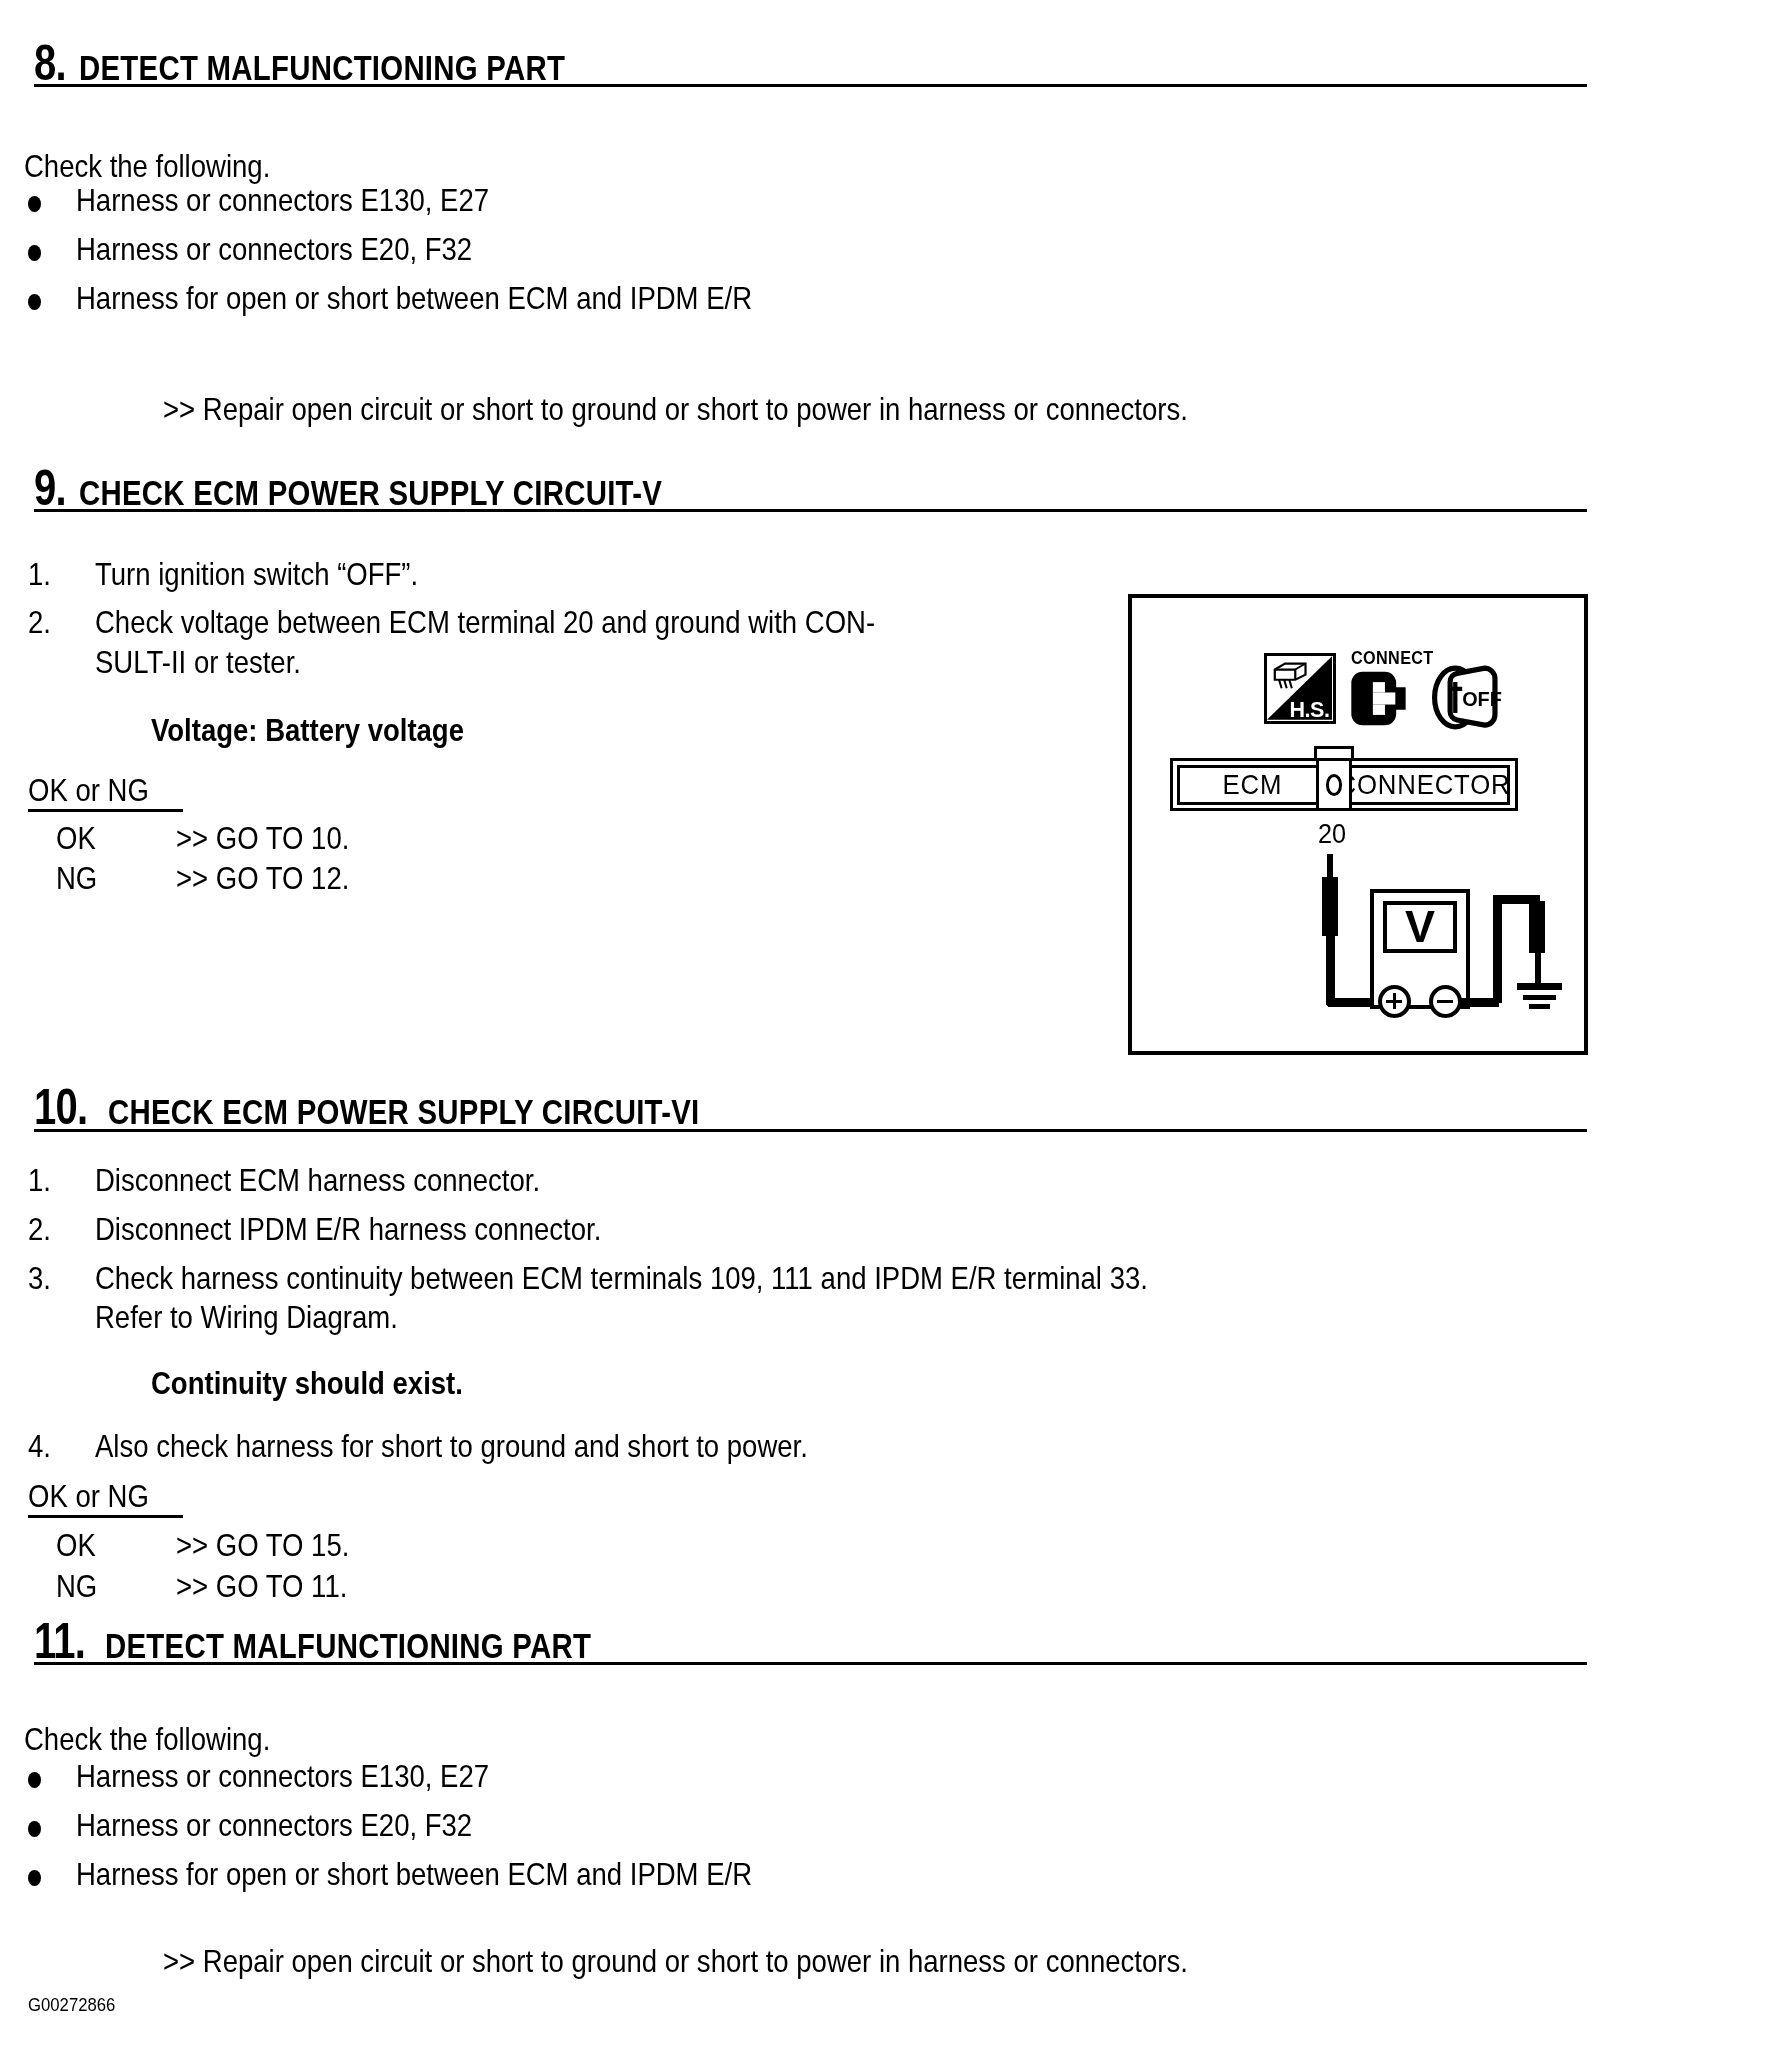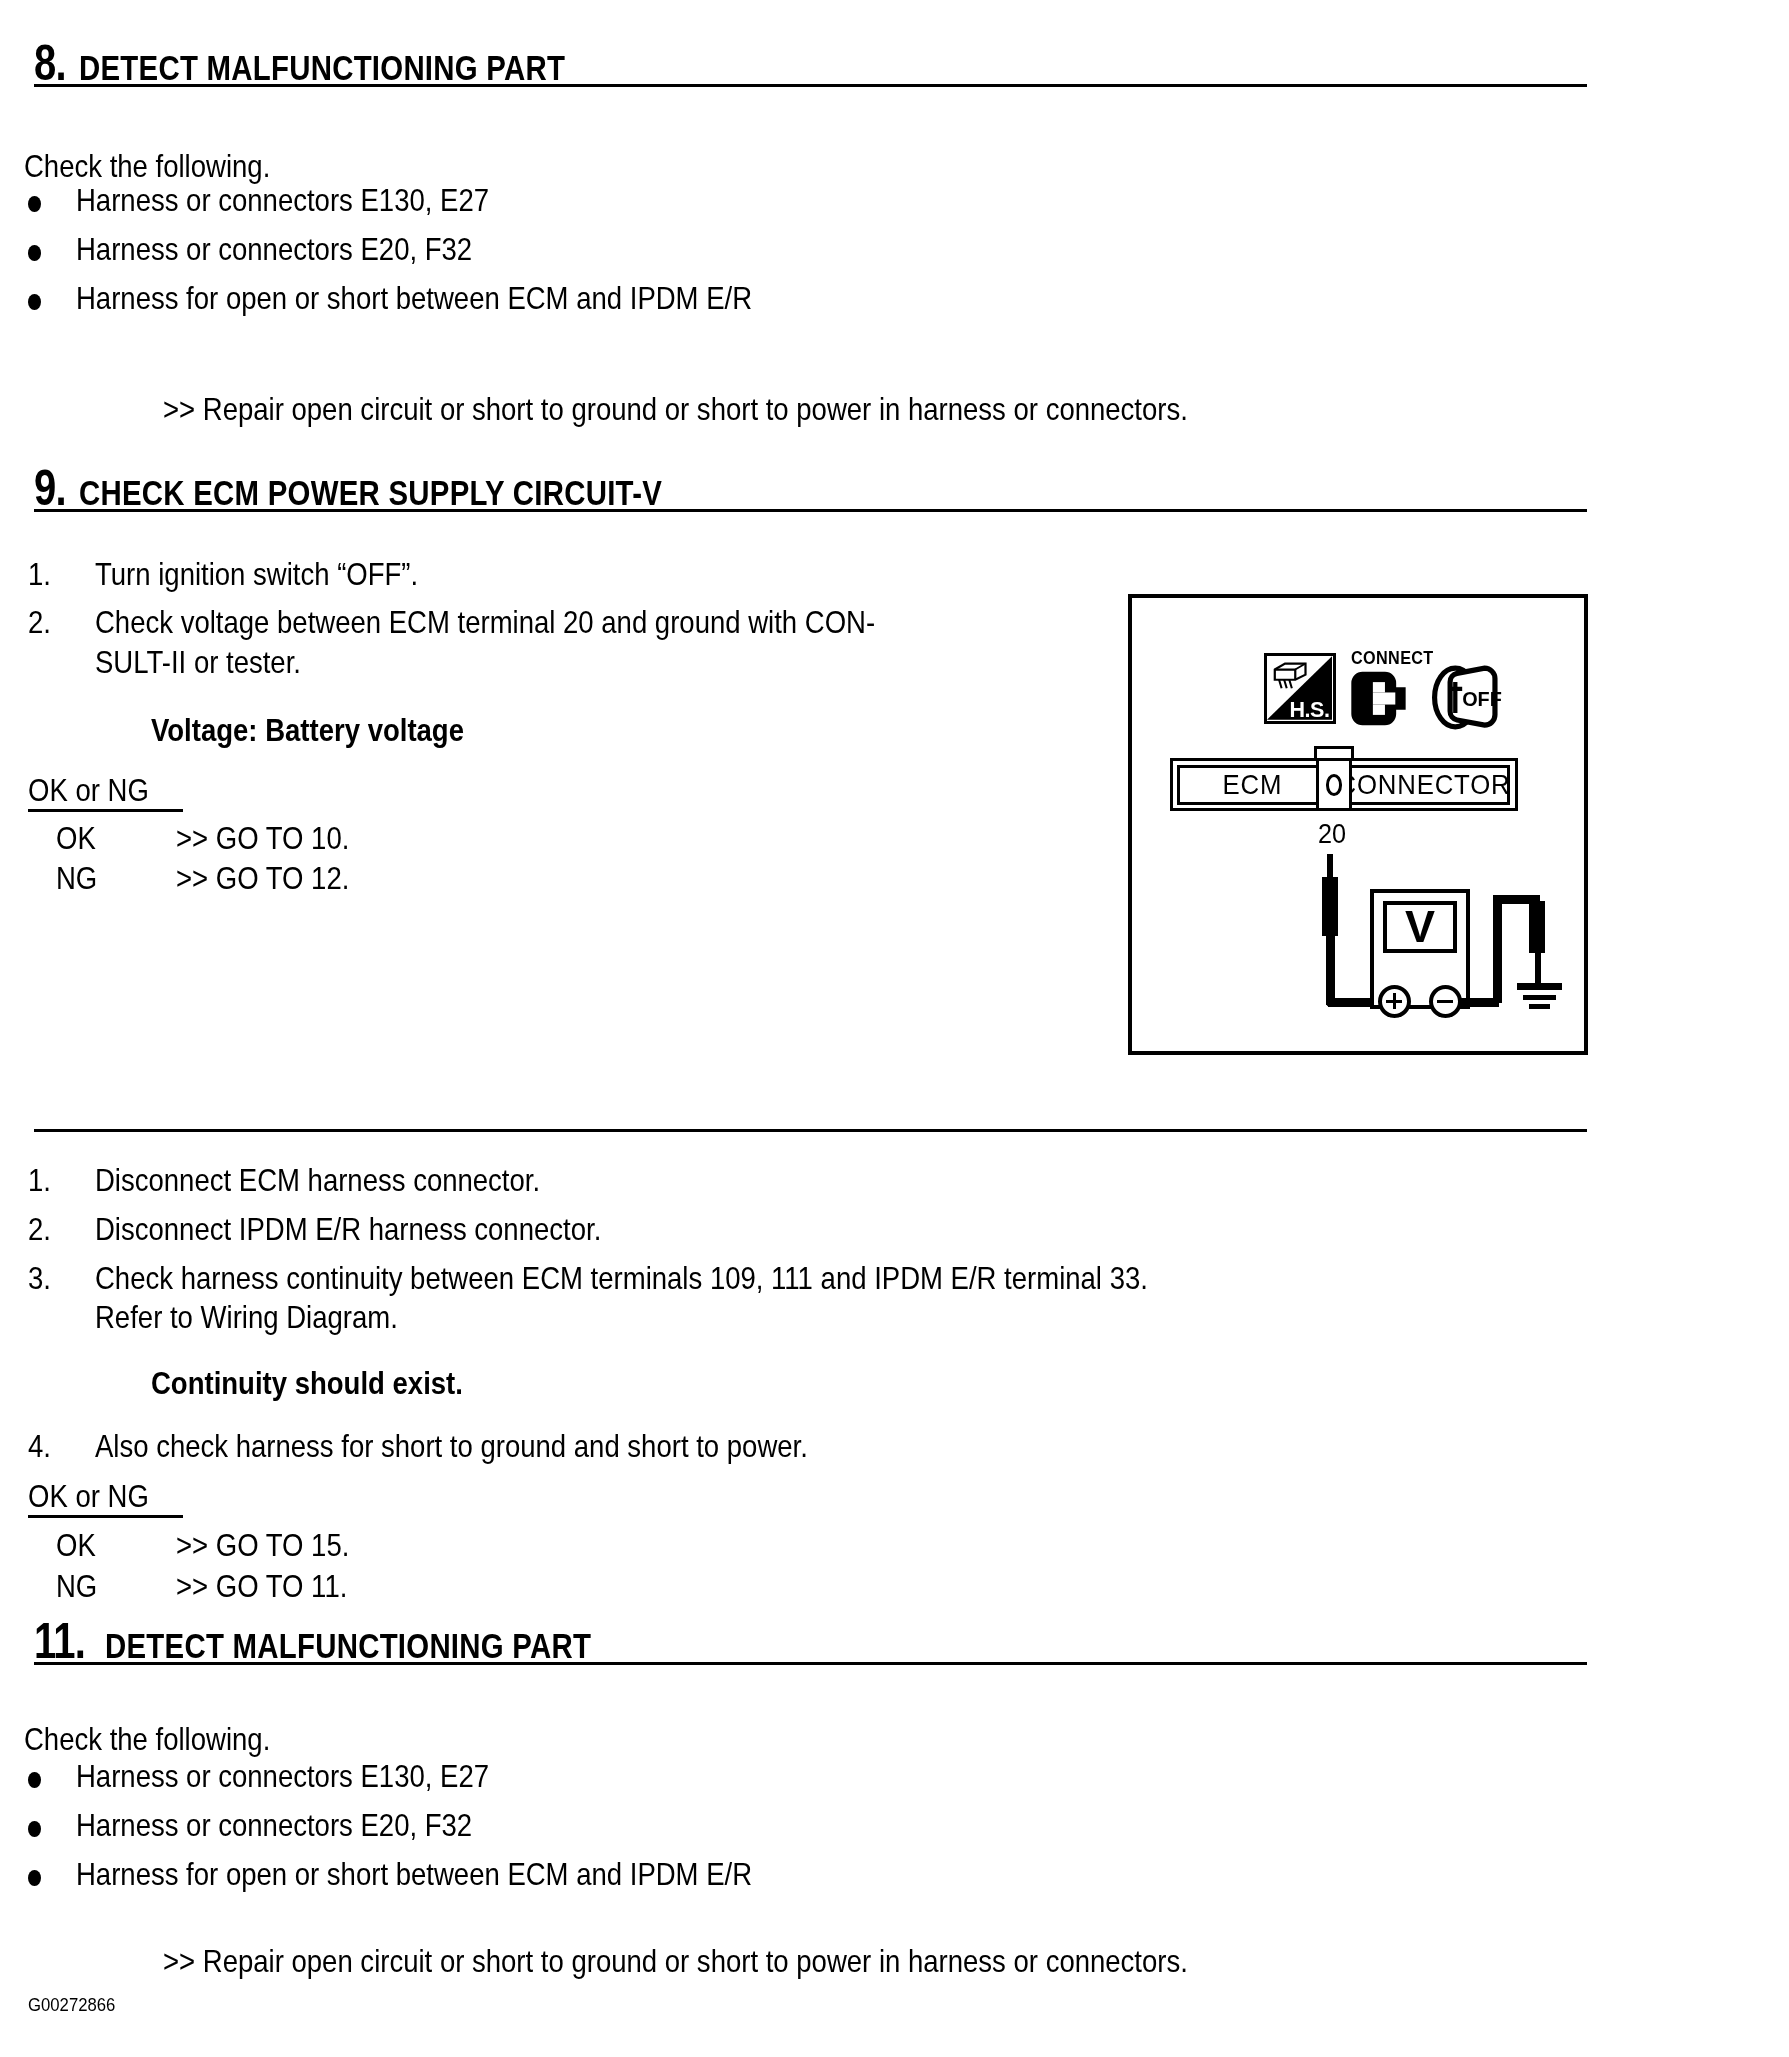--- a/index.html
+++ b/index.html
@@ -328,20 +328,24 @@
     <div class="wire" style="left:328px; top:400px; width:39px; height:8.6px;"></div>
     <div class="wire" style="left:361px; top:300px; width:8.6px; height:105px;"></div>
     <div class="wire" style="left:361px; top:297px; width:47px; height:8.6px;"></div>
     <div class="probe" style="left:397px; top:303px; width:16.3px; height:52px;"></div>
     <div class="wire" style="left:403px; top:351px; width:6px; height:36px;"></div>
     <div class="gnd-bar" style="left:385px; top:385px; width:45px; height:6.9px;"></div>
     <div class="gnd-bar" style="left:391px; top:397px; width:33px; height:5.2px;"></div>
     <div class="gnd-bar" style="left:397px; top:406px; width:20.6px; height:5.2px;"></div>
   </div>
 
+  <div class="section-head" style="top:1082px;">
+    <span class="section-num">10.</span>
+    <span class="section-title" style="margin-left:6.9px;">CHECK ECM POWER SUPPLY CIRCUIT-VI</span>
+  </div>
   <div class="rule" style="top:1129px; width:1553px;"></div>
 
   <div class="num" style="top:1162px; left:28px;">1.</div>
   <div class="txt" style="top:1162px; left:95px;">Disconnect ECM harness connector.</div>
 
   <div class="num" style="top:1211px; left:28px;">2.</div>
   <div class="txt" style="top:1211px; left:95px;">Disconnect IPDM E/R harness connector.</div>
 
   <div class="num" style="top:1260px; left:28px;">3.</div>
   <div class="txt" style="top:1260px; left:95px;">Check harness continuity between ECM terminals 109, 111 and IPDM E/R terminal 33.</div>

